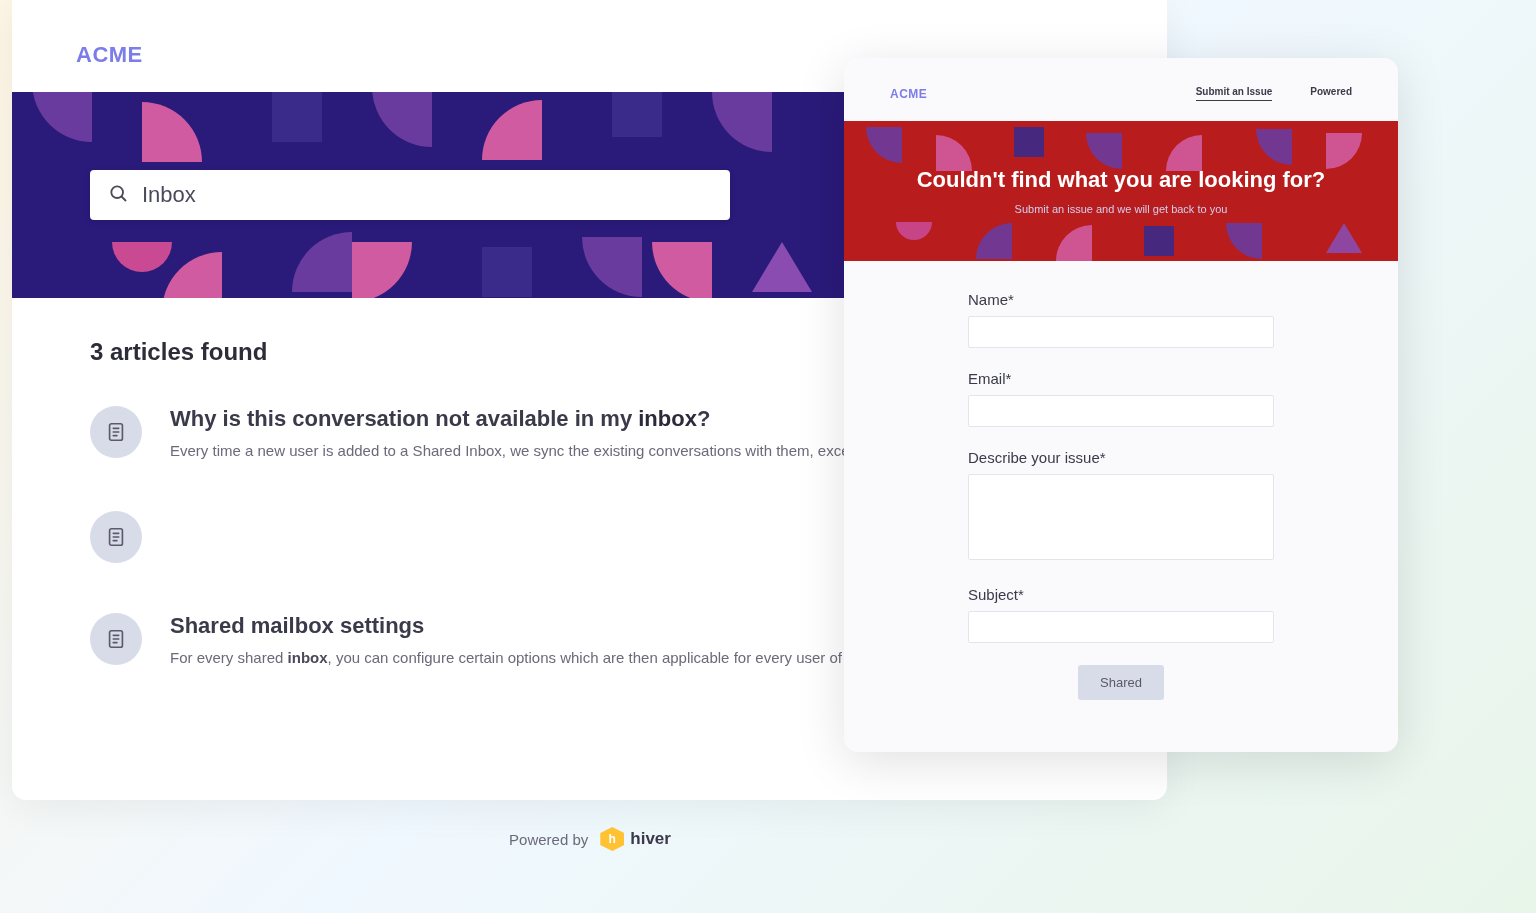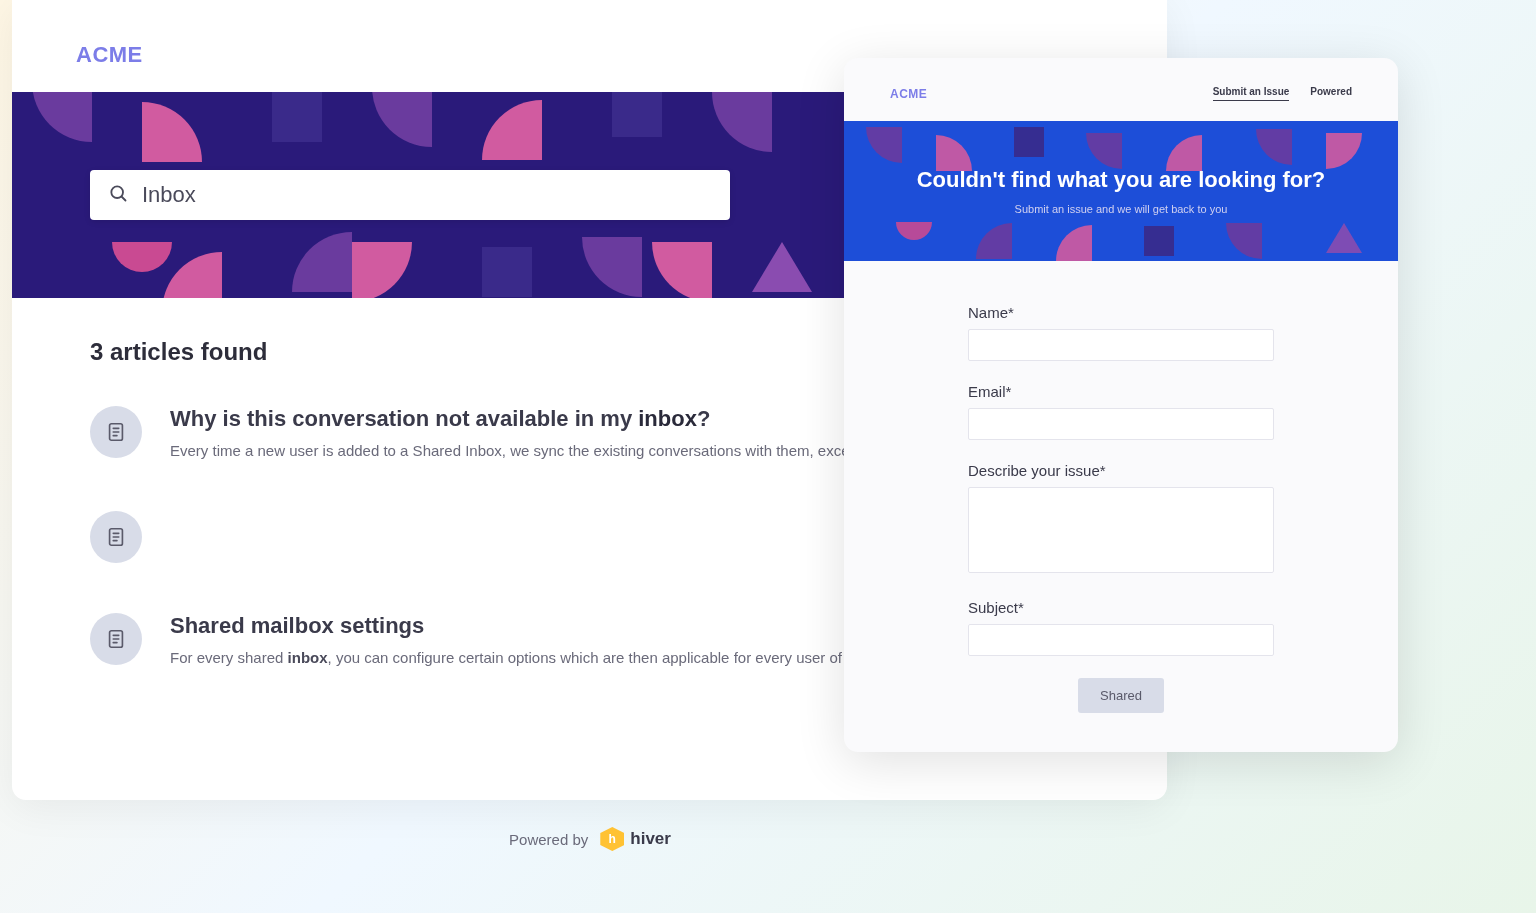--- a/index.html
+++ b/index.html
@@ -140,37 +140,37 @@
   }
   .right-logo {
     font-family: 'Arial Black', sans-serif;
     font-size: 12px;
     font-weight: 900;
     color: #7c7de8;
     letter-spacing: 0.5px;
   }
   .right-nav {
     display: flex;
-    gap: 21px;
+    gap: 38px;
   }
   .right-nav a {
     font-size: 10px;
     color: #3a3a4a;
     text-decoration: none;
     font-weight: 600;
     padding-bottom: 3px;
   }
   .right-nav a.active {
     border-bottom: 1.5px solid #3a3a4a;
   }
 
   .right-hero {
     position: relative;
     height: 140px;
-    background: #1d4ed8;
+    background: #b91c1c;
     overflow: hidden;
     display: flex;
     flex-direction: column;
     align-items: center;
     justify-content: center;
     color: #fff;
   }
   .right-hero h2 {
     font-size: 22px;
     font-weight: 700;
@@ -181,21 +181,20 @@
   .right-hero p {
     font-size: 11px;
     color: #d0d0f0;
     z-index: 2;
     position: relative;
   }
   .right-hero .shape { opacity:0.9; }
 
   .form {
     padding: 30px 124px 20px;
-    margin-top: 13px;
   }
   .form-row {
     margin-bottom: 22px;
   }
   .form-row label {
     display: block;
     font-size: 15px;
     color: #3a3a4a;
     font-weight: 500;
     margin-bottom: 8px;

